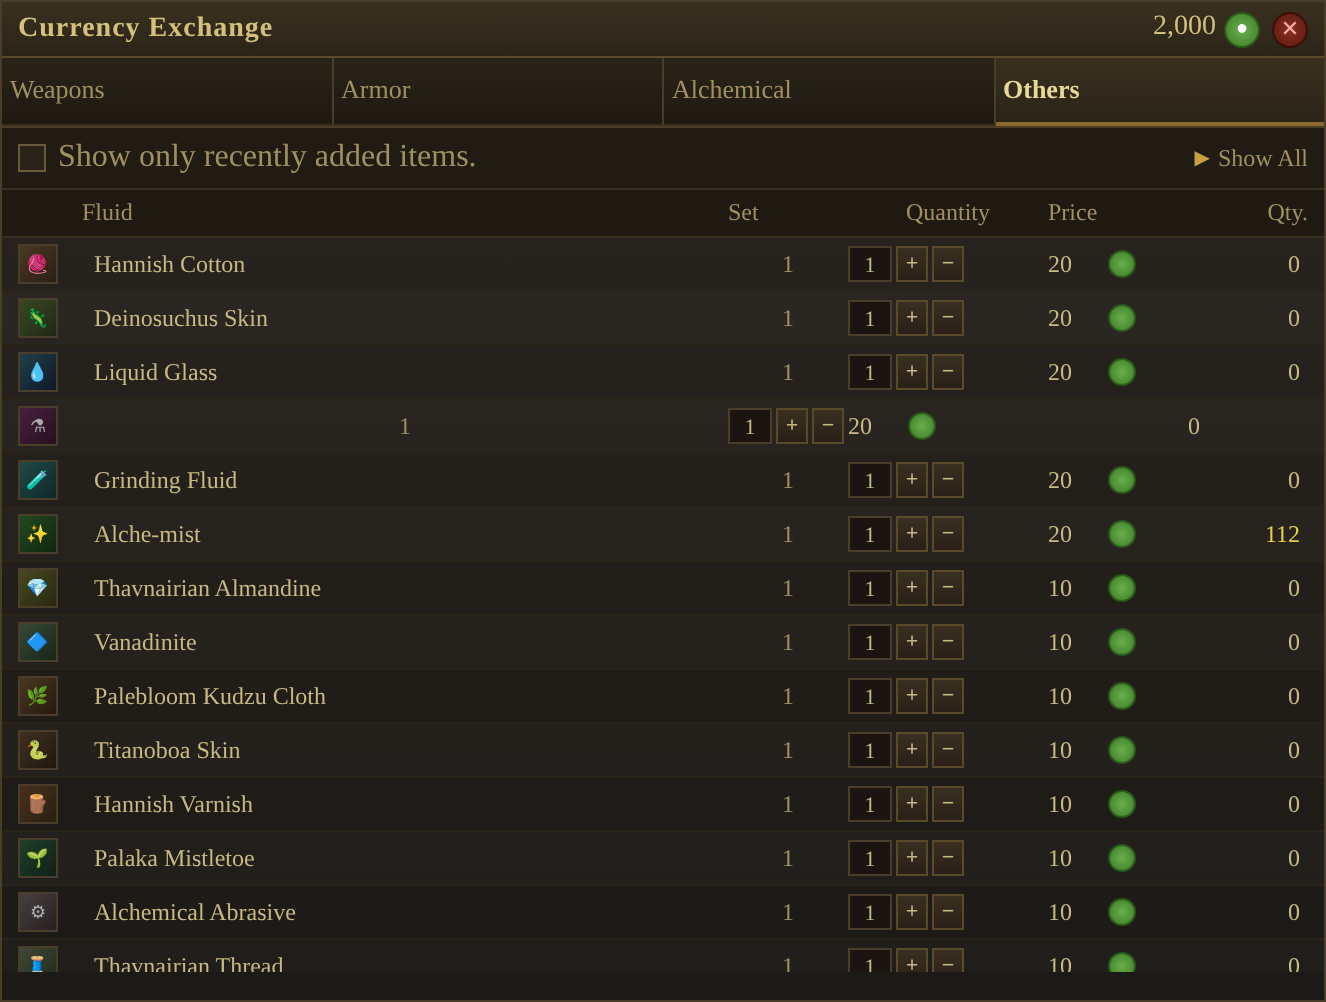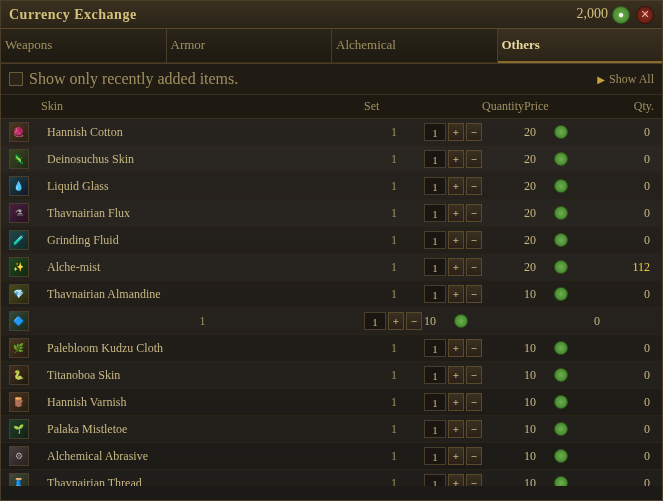--- a/index.html
+++ b/index.html
@@ -324,23 +324,23 @@
       <span>Show only recently added items.</span>
     </label>
     <div class="show-all-btn">
       <span class="arrow">▶</span>
       <span>Show All</span>
     </div>
   </div>
 
   <div class="table-header">
     <div></div>
-    <div>Skin</div>
+    <div>Fluid</div>
     <div>Set</div>
-    <div style="text-align:right;">Quantity</div>
+    <div style="text-align:center;">Quantity</div>
     <div>Price</div>
     <div style="text-align:right;">Qty.</div>
   </div>
 
   <div class="table-body" id="table-body">
   <div class="table-row">
     <div class="item-icon icon-cloth" style="font-size:10px;color:#aaa;">
       <span style="font-size:9px;">🧶</span>
     </div>
     <div class="item-name">Hannish Cotton</div>
@@ -387,21 +387,20 @@
     <div class="price-cell">
       <span>20</span>
       <div class="price-coin"></div>
     </div>
     <div class="stock-cell ">0</div>
   </div>
       <div class="table-row">
     <div class="item-icon icon-flux" style="font-size:10px;color:#aaa;">
       <span style="font-size:9px;">⚗</span>
     </div>
-    <div class="item-name">Thavnairian Flux</div>
     <div class="set-cell">1</div>
     <div class="qty-controls">
       <div class="qty-value">1</div>
       <div class="qty-btn">+</div>
       <div class="qty-btn">−</div>
     </div>
     <div class="price-cell">
       <span>20</span>
       <div class="price-coin"></div>
     </div>
@@ -455,20 +454,21 @@
     <div class="price-cell">
       <span>10</span>
       <div class="price-coin"></div>
     </div>
     <div class="stock-cell ">0</div>
   </div>
       <div class="table-row">
     <div class="item-icon icon-mineral" style="font-size:10px;color:#aaa;">
       <span style="font-size:9px;">🔷</span>
     </div>
+    <div class="item-name">Vanadinite</div>
     <div class="set-cell">1</div>
     <div class="qty-controls">
       <div class="qty-value">1</div>
       <div class="qty-btn">+</div>
       <div class="qty-btn">−</div>
     </div>
     <div class="price-cell">
       <span>10</span>
       <div class="price-coin"></div>
     </div>

